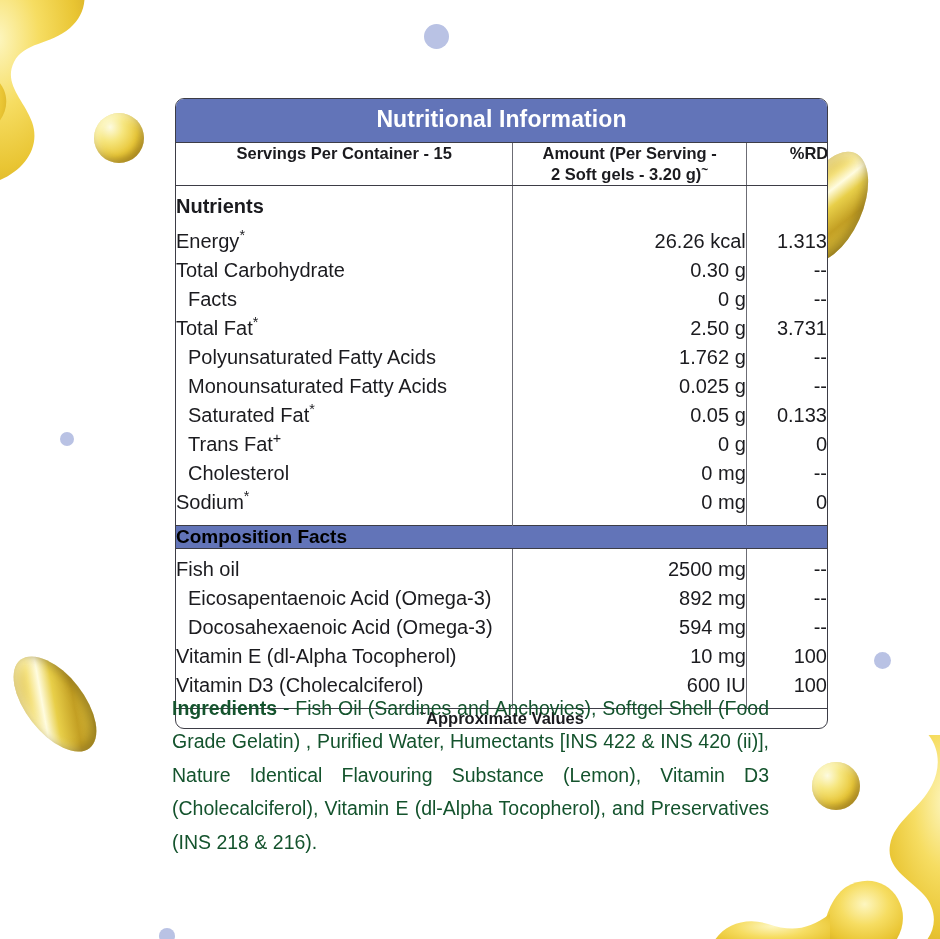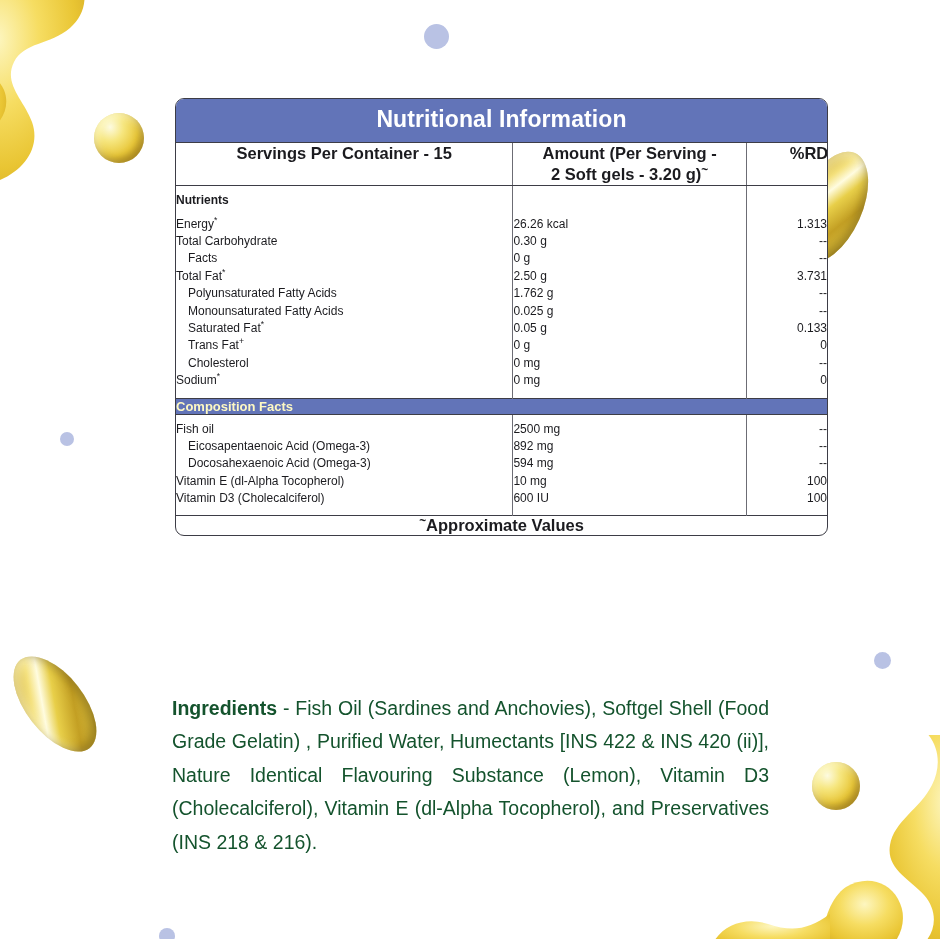--- a/index.html
+++ b/index.html
@@ -103,39 +103,39 @@
     line-height: 1.28;
   }
   .hdr-row td.name   { text-align: center; }
   .hdr-row td.amt    { text-align: center; border-left: 1.3px solid #6c6c74; }
   .hdr-row td.rda    { text-align: center; border-left: 1.3px solid #6c6c74; padding-left: 43px; }
 
   
   .data-row td {
     padding: 2px 9px 2px 9px;
     line-height: 1.45;
-    font-size: 12px;
+    font-size: 20px;
   }
   .data-row td.name { text-align: left; }
-  .data-row td.amt  { border-left: 1.3px solid #6c6c74; }
+  .data-row td.amt  { text-align: right; border-left: 1.3px solid #6c6c74; }
   .data-row td.rda  { text-align: right; border-left: 1.3px solid #6c6c74; }
 
   .data-row.first-of-block td { padding-top: 6px; }
   .data-row.last-of-block td  { padding-bottom: 8px; }
 
   .nutrients-head td.name { font-weight: bold; }
 
   .indent-1 { padding-left: 12px !important; }
 
   
   .band-row td {
     background: #6274b8;
-    color: #fef9c3;
-    font-weight: bold;
-    font-size: 13px;
+    color: #000000;
+    font-weight: bold;
+    font-size: 19px;
     padding: 3px 9px 4px 9px;
     border-top: 1.3px solid #3d3d46;
     border-bottom: 1.3px solid #3d3d46;
   }
 
   
   .foot-row td {
     border-top: 1.6px solid #3d3d46;
     text-align: center;
     font-weight: bold;

